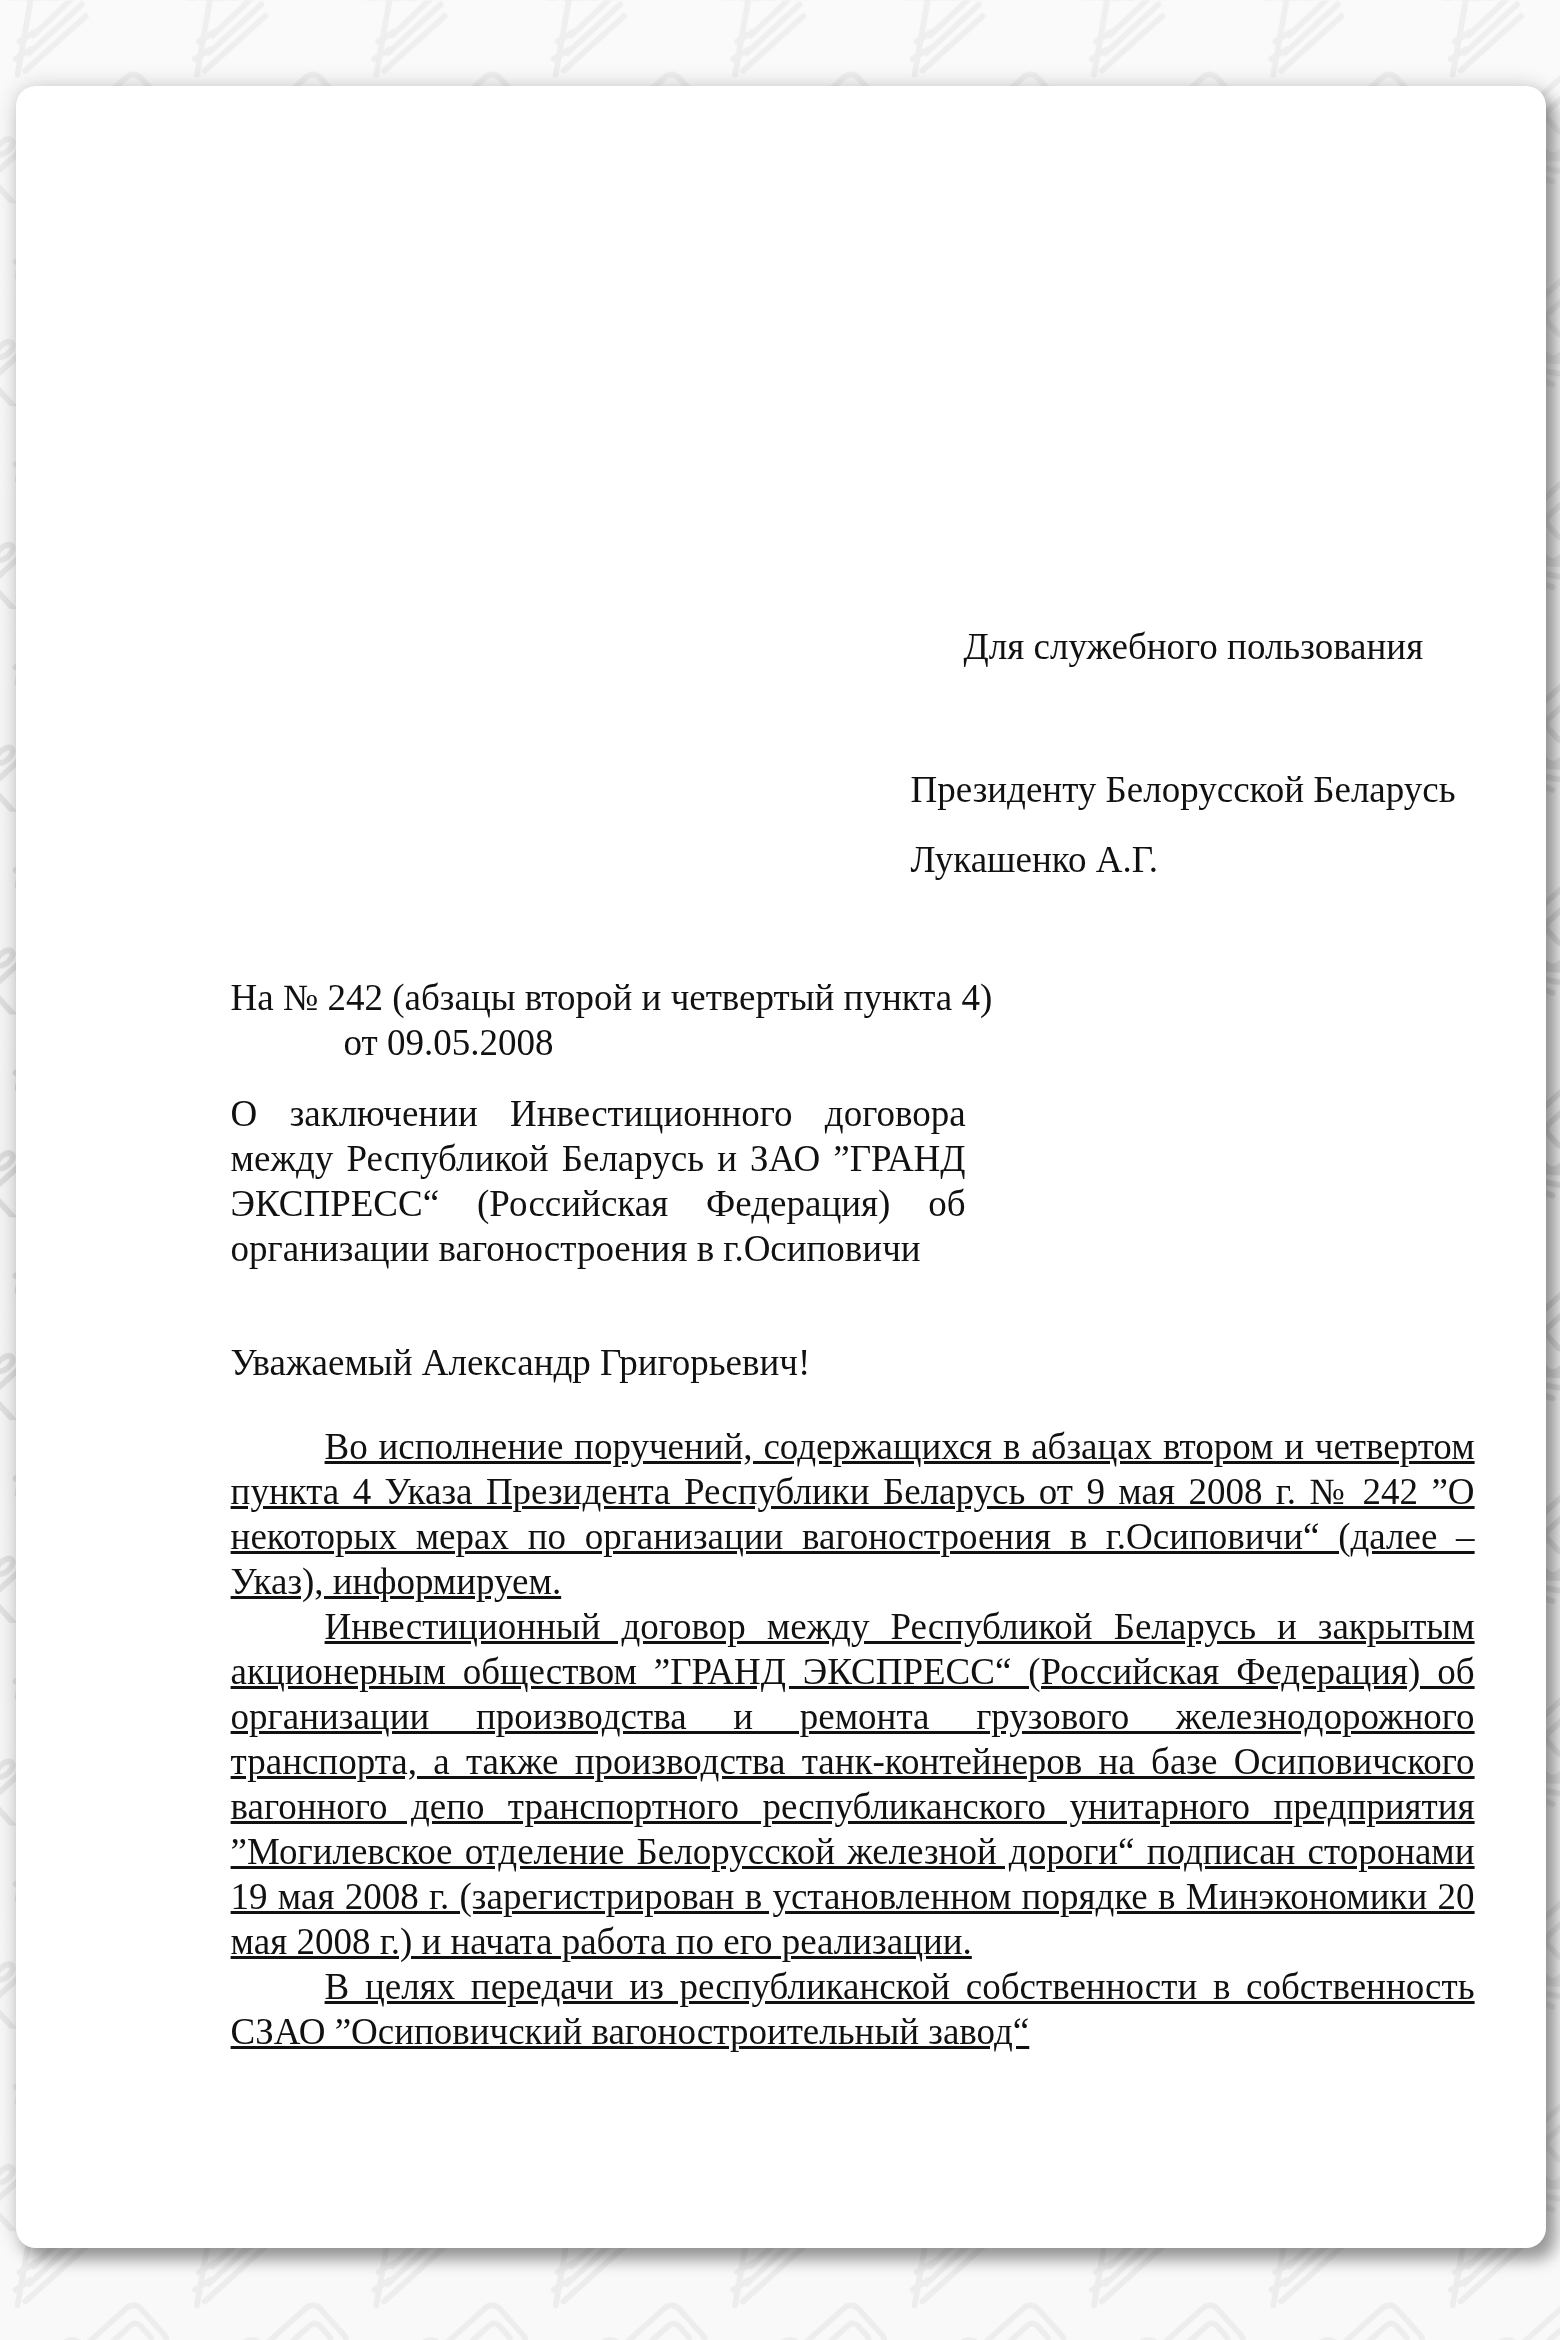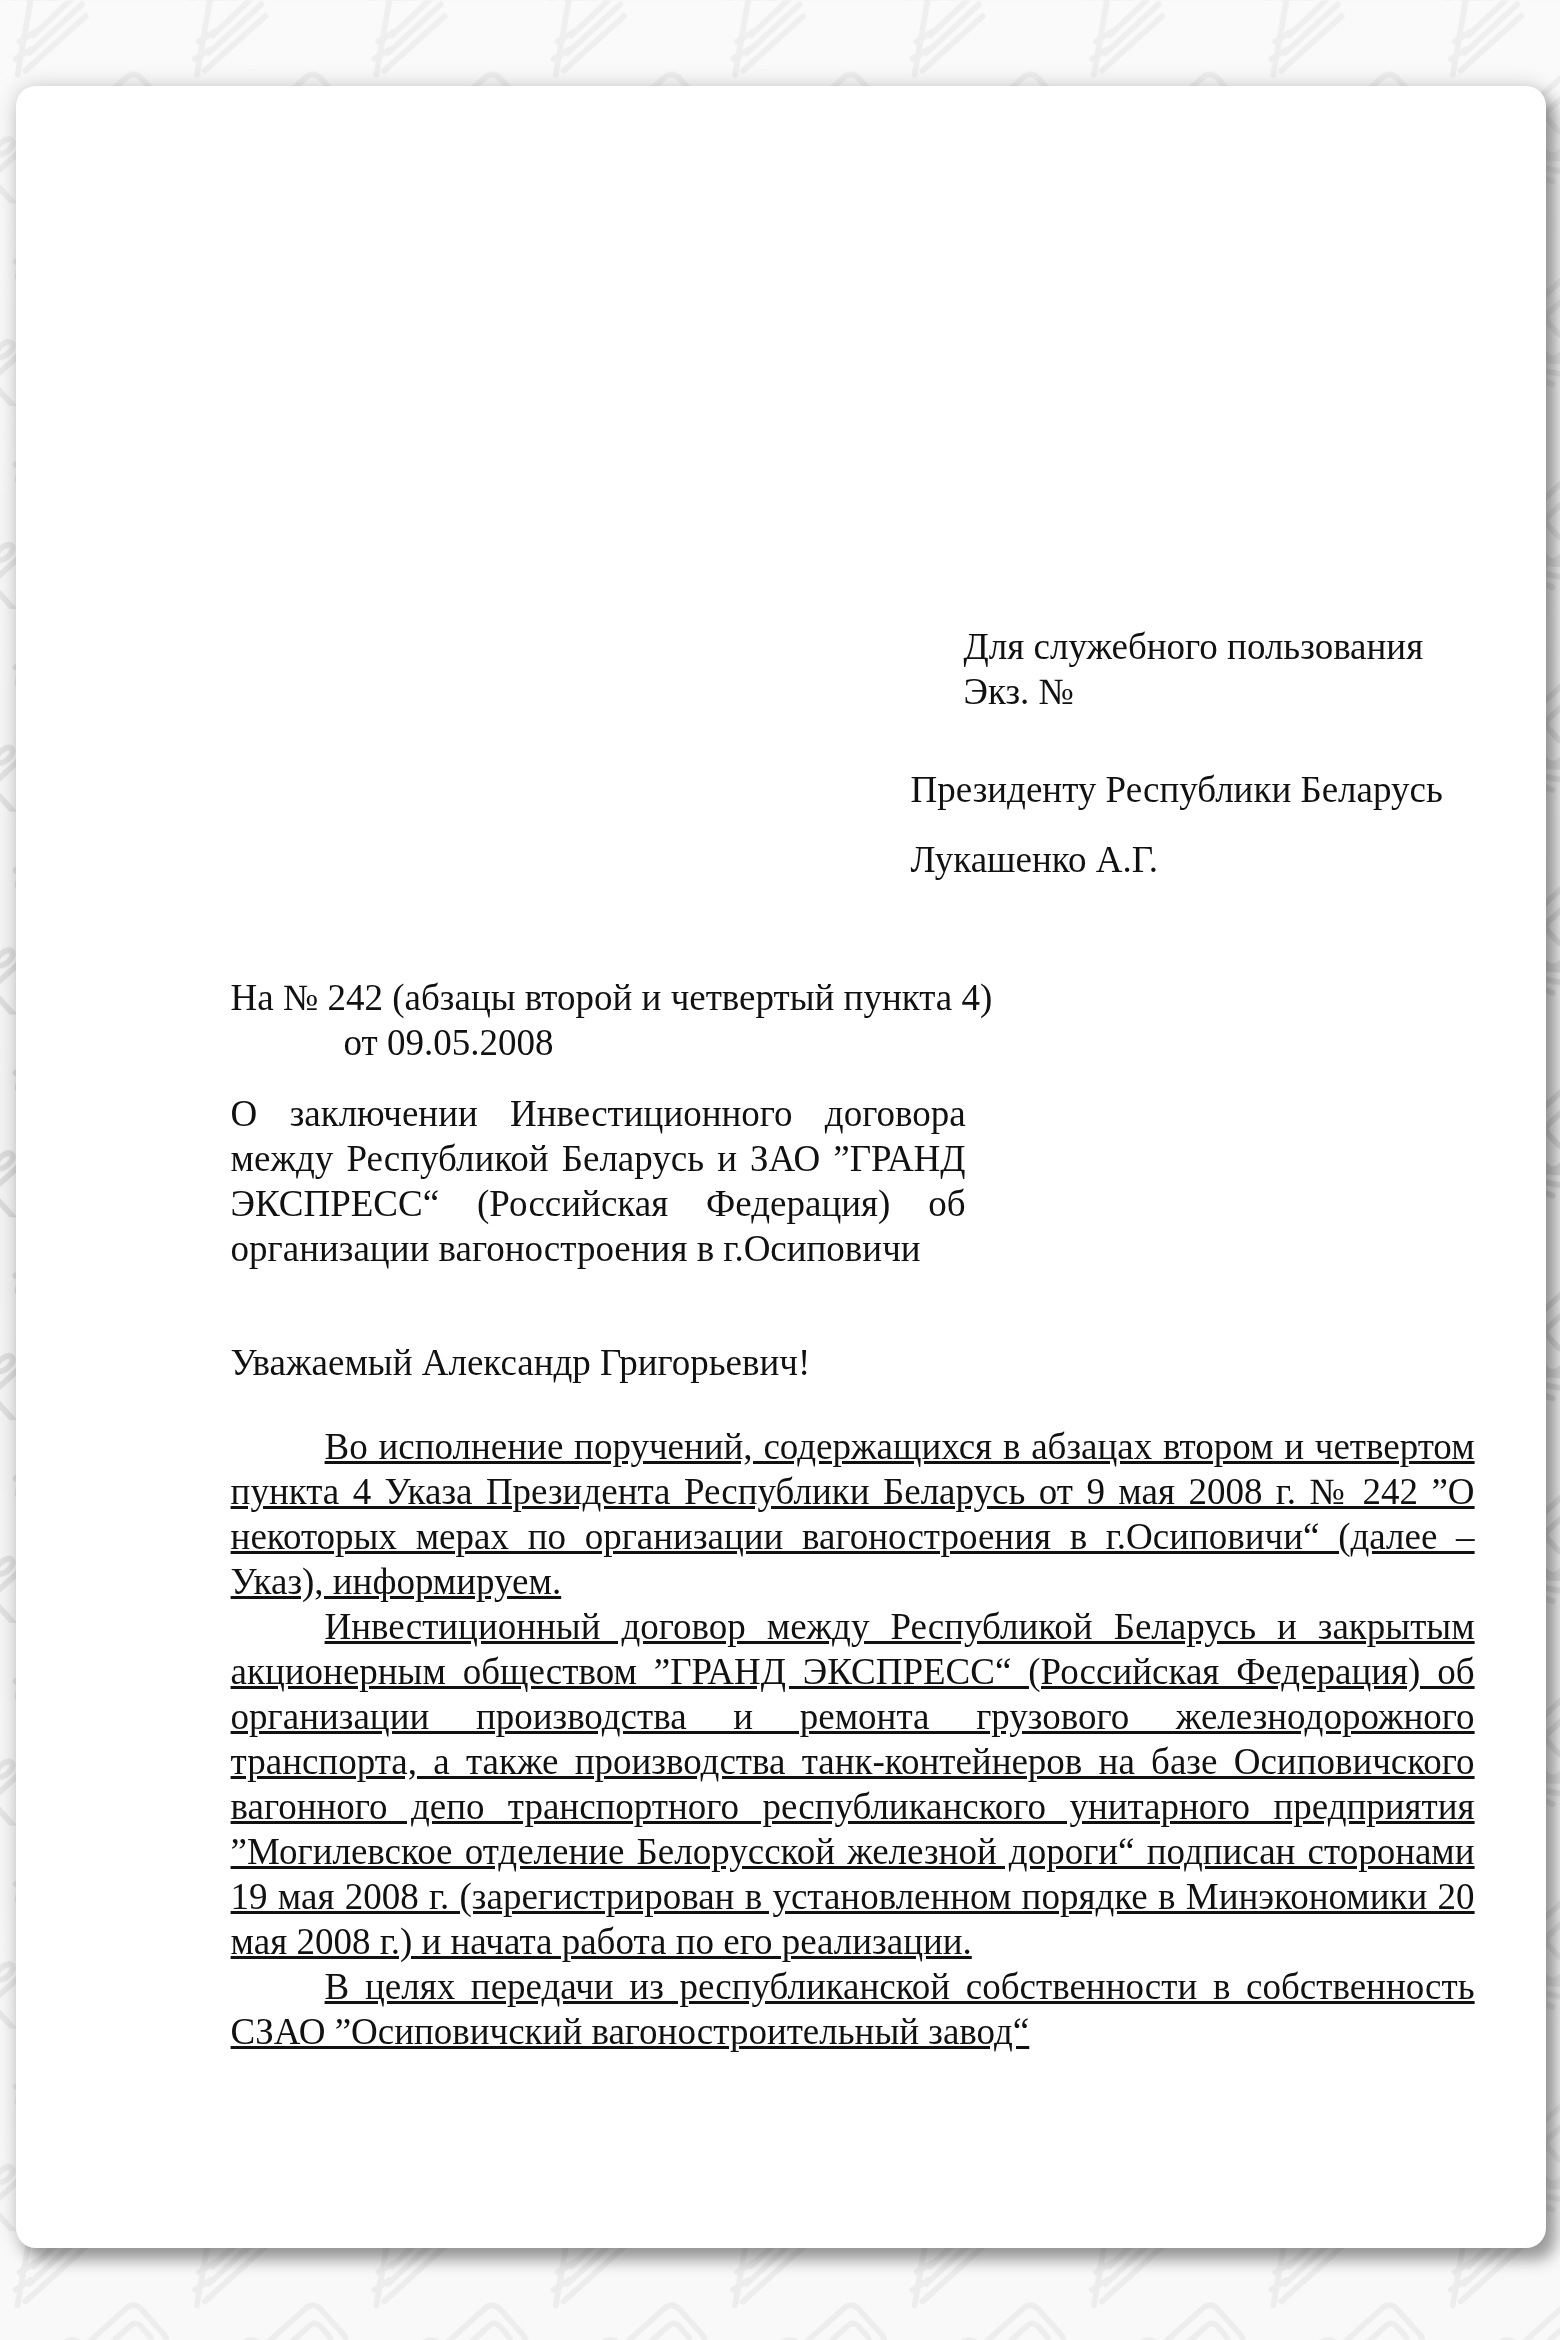--- a/index.html
+++ b/index.html
@@ -97,24 +97,23 @@
     <rect x="0" y="0" width="1600" height="2400" fill="#f4f4f4"></rect>
     <rect x="0" y="0" width="1600" height="2400" fill="url(#bgpat)" opacity="0.9"></rect>
     <rect x="0" y="0" width="1600" height="2400" fill="url(#fade)"></rect>
   </svg>
 </div>
 
 <div class="sheet">
 
   <div class="abs classification">
     <div>Для служебного пользования</div>
-    <div>Экз. №</div>
   </div>
 
-  <div class="abs addressee-title">Президенту Республики Беларусь</div>
+  <div class="abs addressee-title">Президенту Белорусской Беларусь</div>
   <div class="abs addressee-name">Лукашенко А.Г.</div>
 
   <div class="abs reference">
     <div>На № 242 (абзацы второй и четвертый пункта 4)</div>
     <div class="date">от 09.05.2008</div>
   </div>
 
   <div class="abs subject">О заключении Инвестиционного договора между Республикой Беларусь и ЗАО ”ГРАНД ЭКСПРЕСС“ (Российская Федерация) об организации вагоностроения в г.Осиповичи</div>
 
   <div class="abs salutation">Уважаемый Александр Григорьевич!</div>

